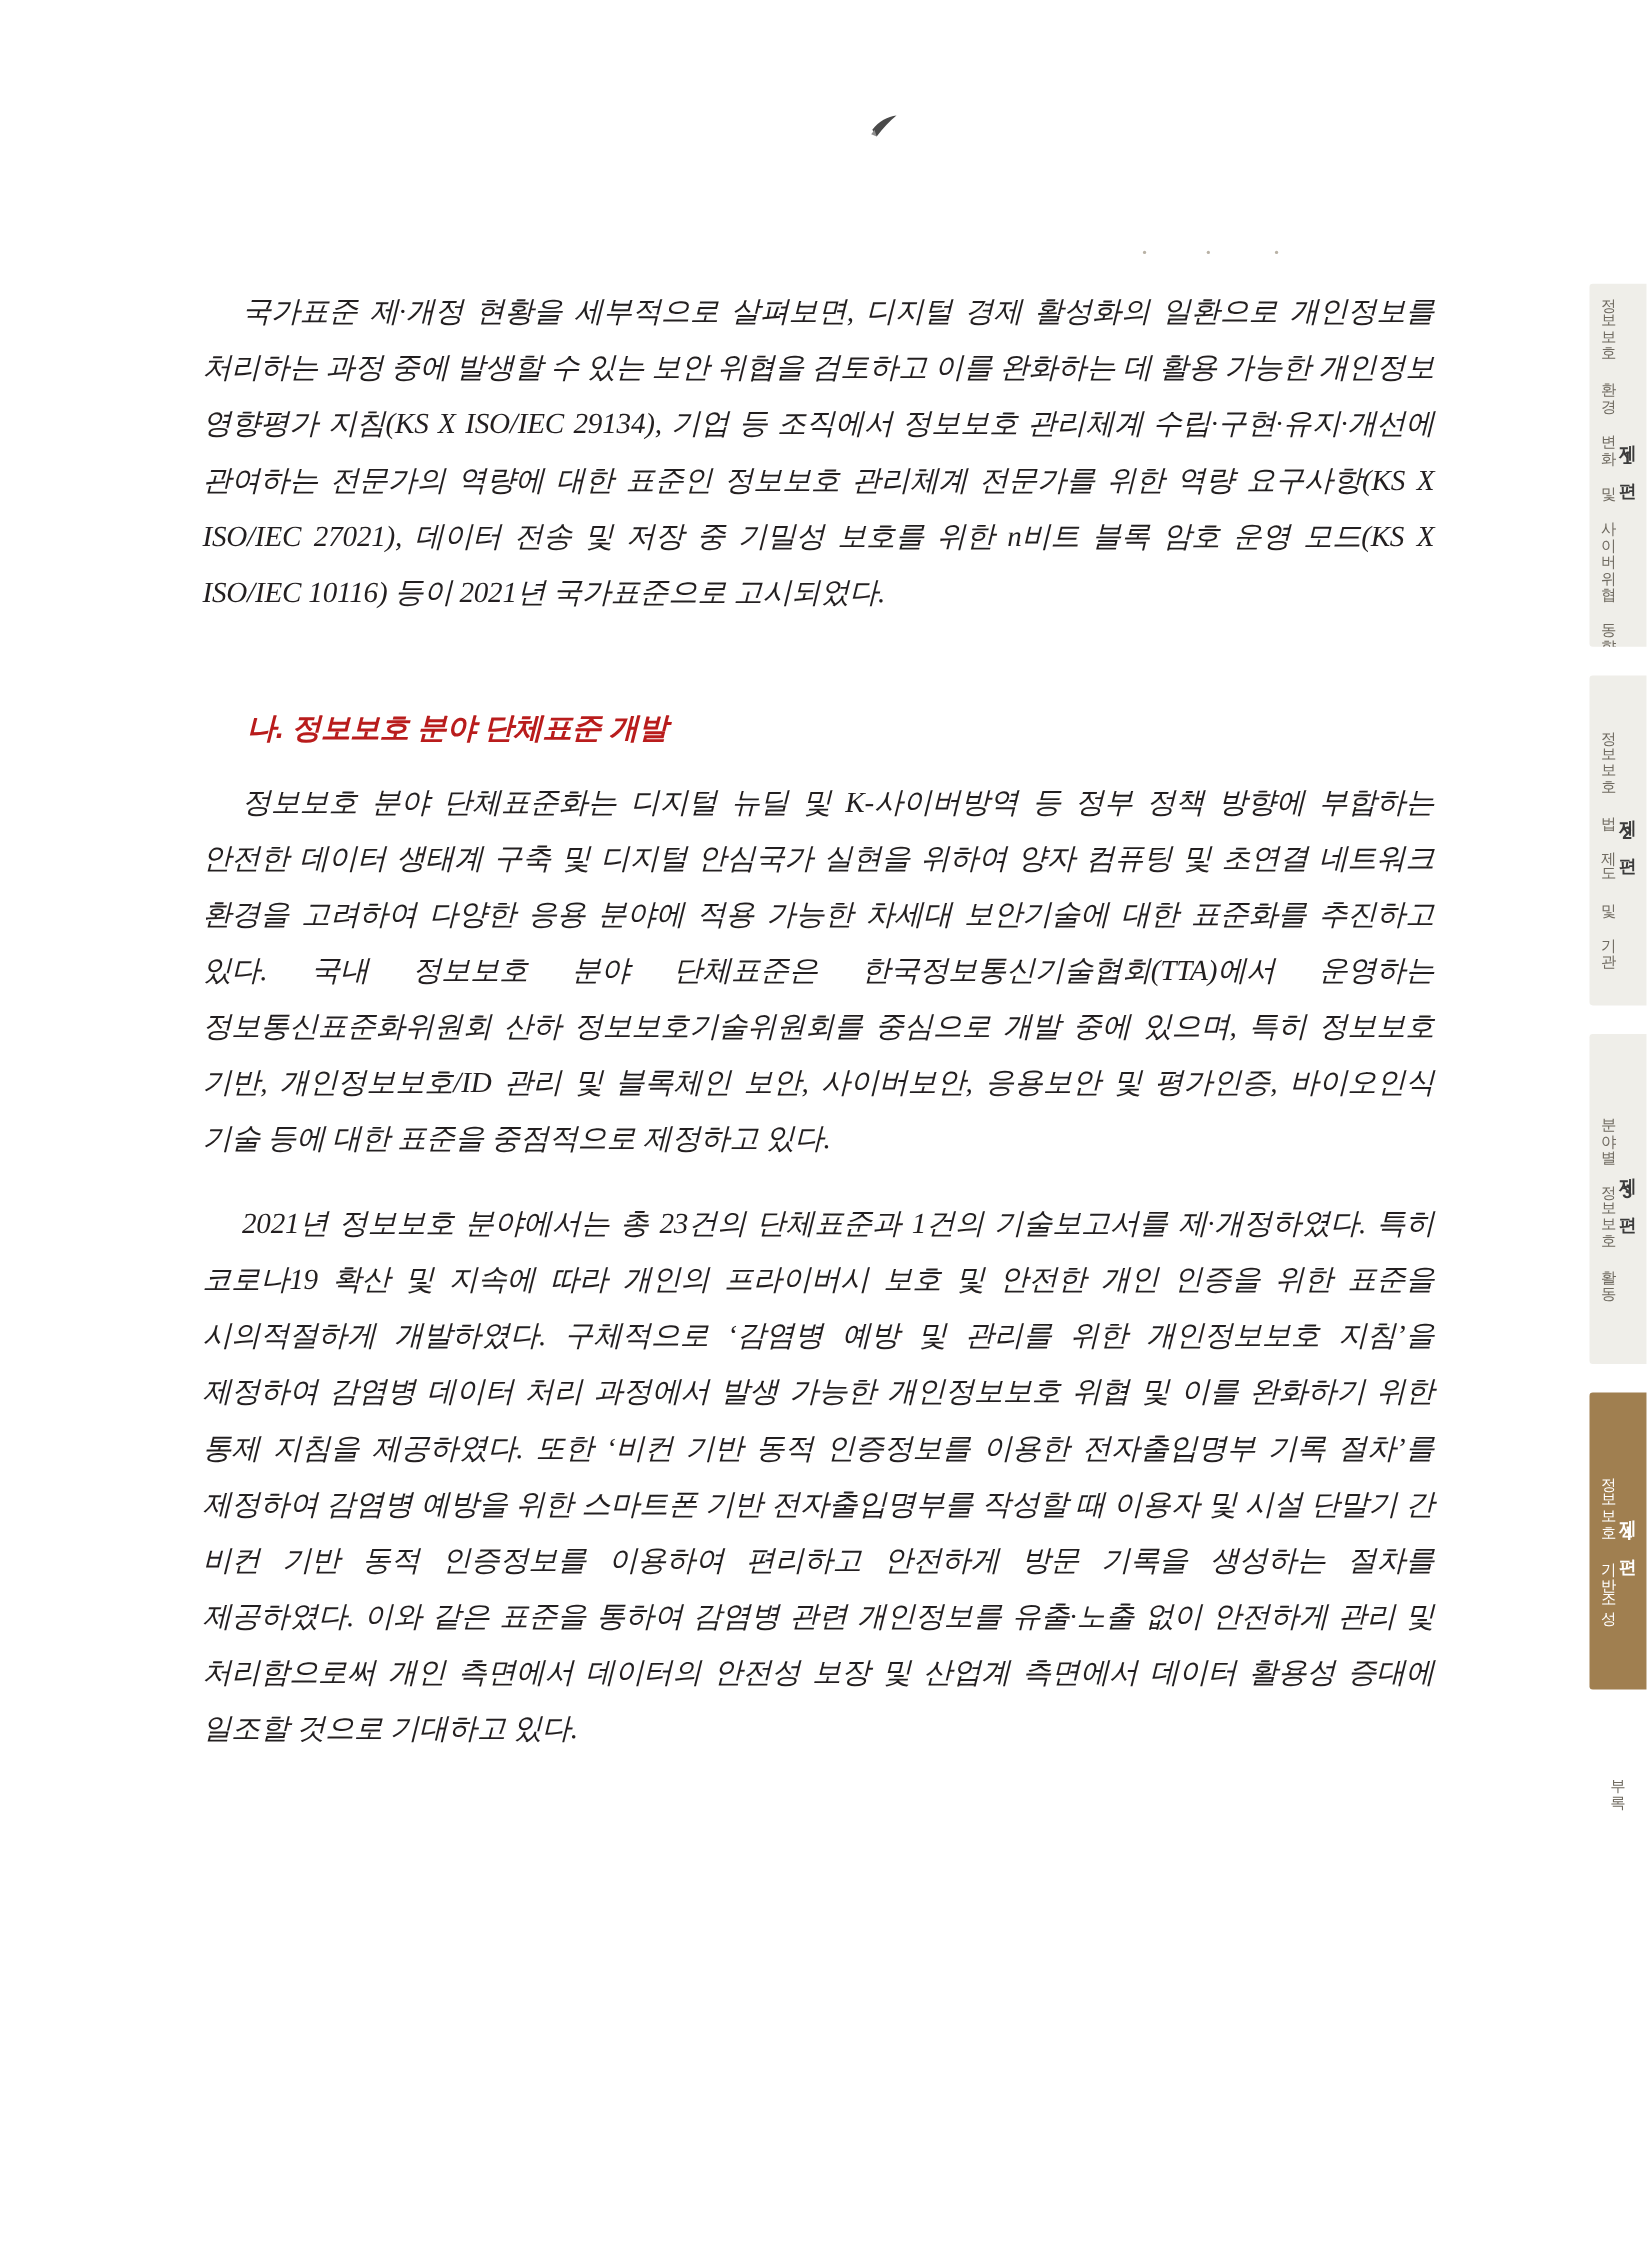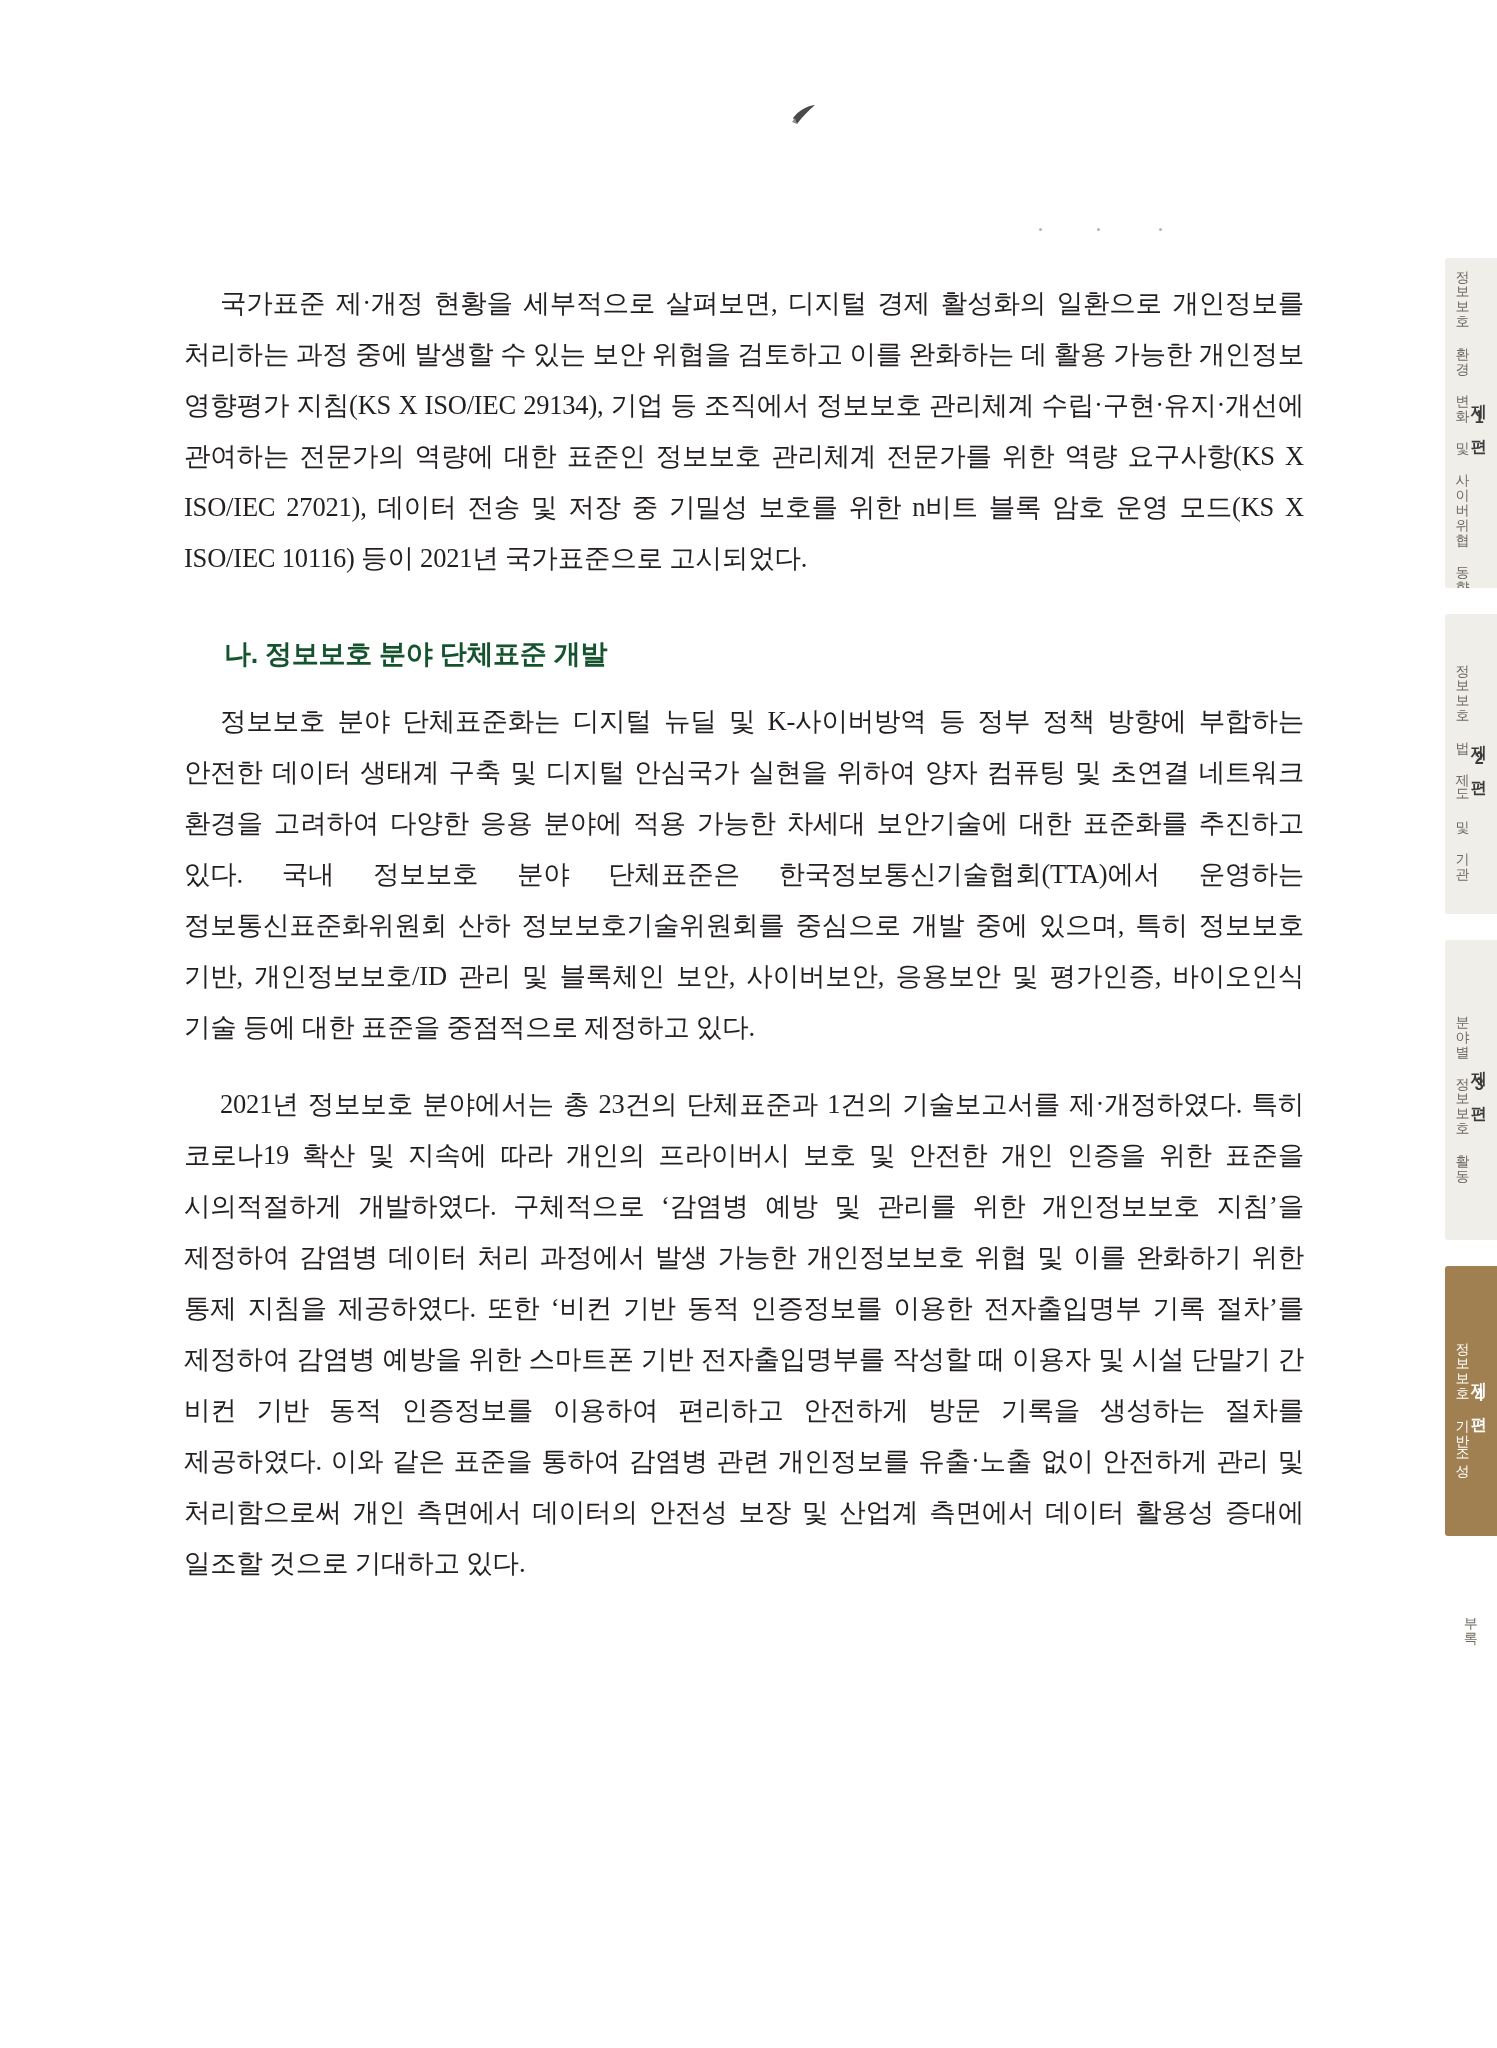--- a/index.html
+++ b/index.html
@@ -68,44 +68,45 @@
     height: 3px;
     border-radius: 50%;
     background: #b9b2a6;
     top: 0;
   }
 
   
   .content {
     position: absolute;
     left: 184px;
-    top: 278px;
+    top: 258px;
     width: 1120px;
+    font-style: italic;
   }
 
   p.para {
     margin: 0 0 8px 0;
     font-size: 26.5px;
     line-height: 51px;
     text-align: justify;
     text-justify: inter-word;
     text-indent: 36px;
     letter-spacing: -0.2px;
     word-break: keep-all;
   }
   p.para.spaced {
     margin-top: 26px;
   }
 
   h3.subhead {
     font-family: "Liberation Sans", sans-serif;
     font-weight: bold;
     font-size: 27px;
-    color: #14532d;
-    margin: 52px 0 24px 40px;
+    color: #b91c1c;
+    margin: 80px 0 24px 40px;
     letter-spacing: -0.3px;
   }
 
   
   .side-tabs {
     position: absolute;
     right: 0;
     top: 258px;
     width: 62px;
   }

